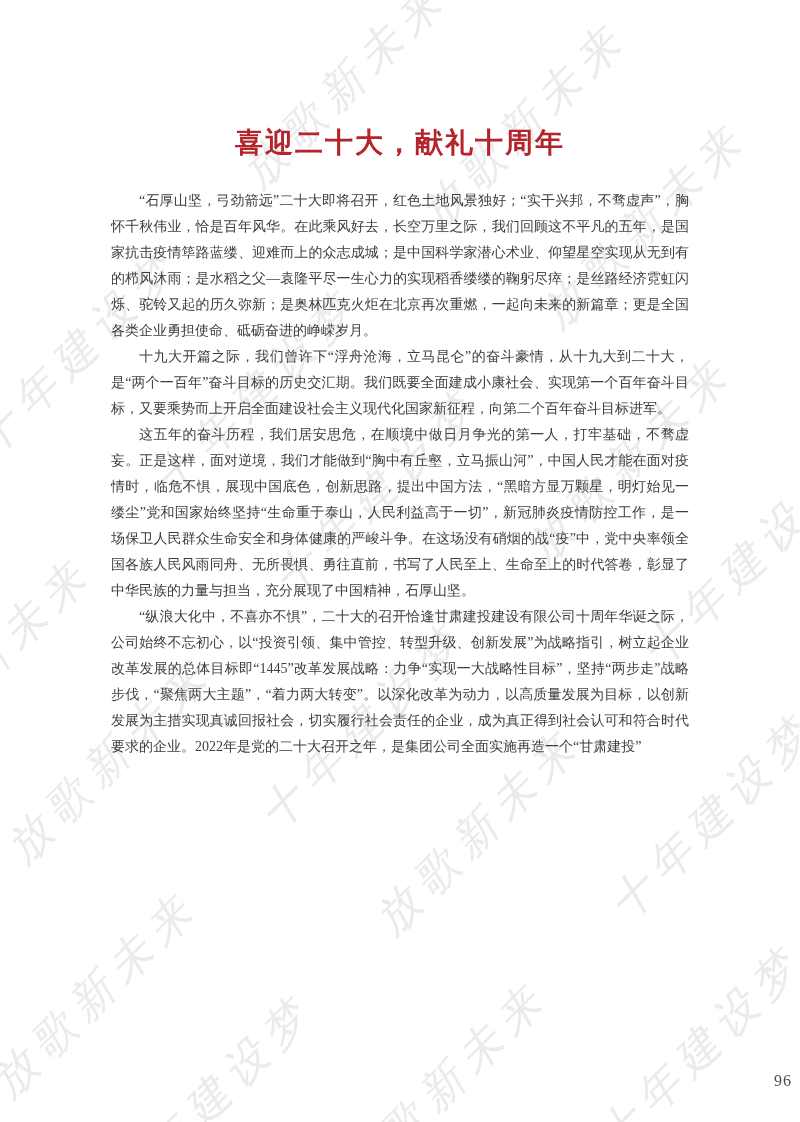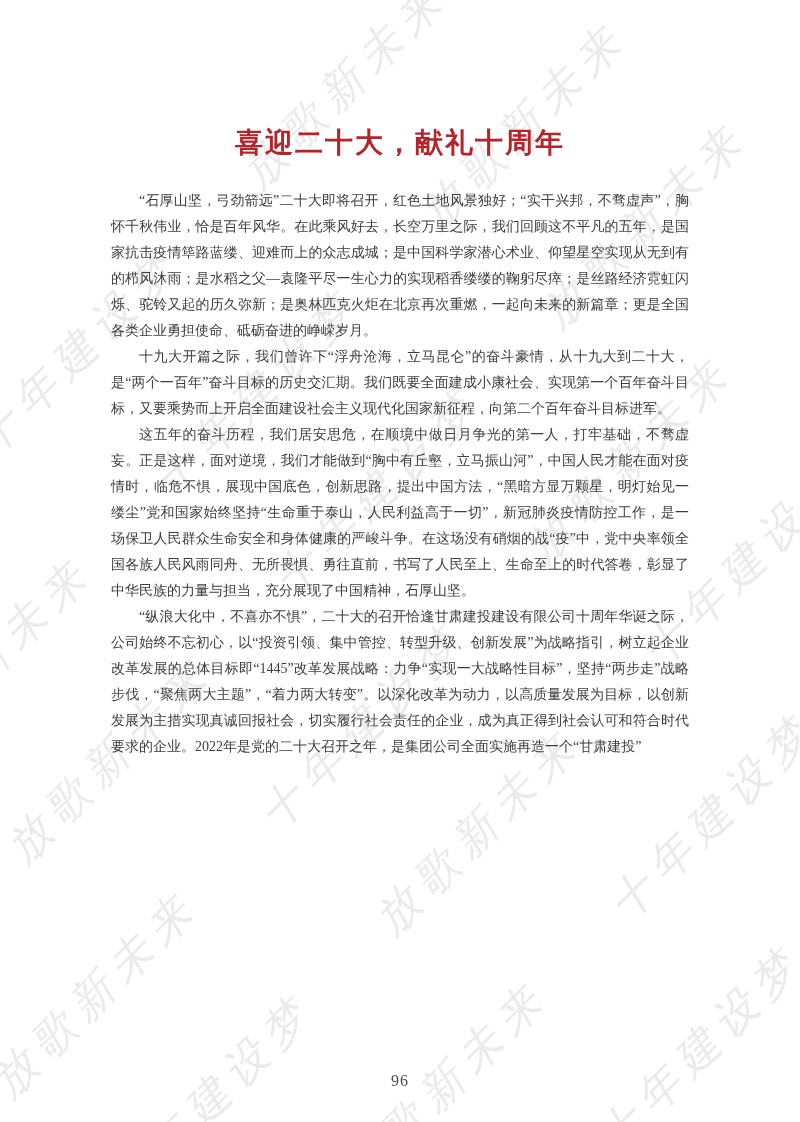--- a/index.html
+++ b/index.html
@@ -65,22 +65,22 @@
     text-align: justify;
     text-justify: inter-ideograph;
   }
   .body-text p {
     margin: 0;
     text-indent: 2em;
   }
   .page-number {
     position: absolute;
     top: 1072px;
-    left: 0; right: 0;
-    text-align: center;
+    left: 0; right: 8px;
+    text-align: right;
     font-size: 16px;
     color: #4d4d4d;
     letter-spacing: 1px;
   }
 </style>
 </head>
 <body>
 
 <div class="page">
 

